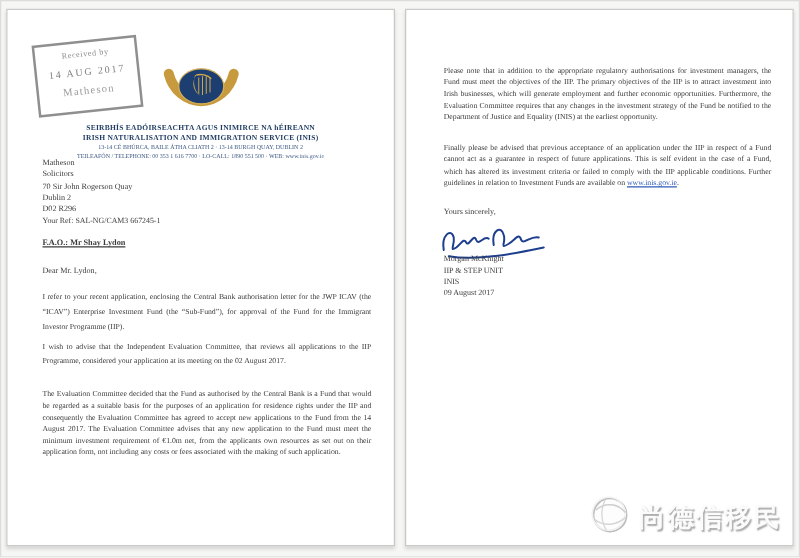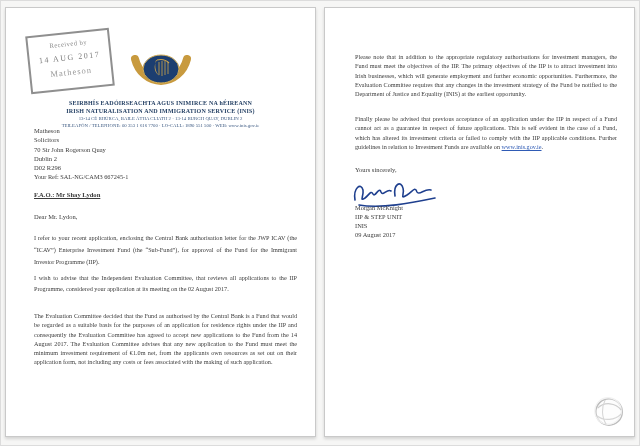--- a/index.html
+++ b/index.html
@@ -143,15 +143,16 @@
     <div class="watermark">
       <span>
         <svg width="34" height="34" viewBox="0 0 36 36">
           <circle cx="18" cy="19" r="14" fill="#fdfdfd" stroke="#bdbdbd" stroke-width="1.6"></circle>
           <circle cx="17" cy="18" r="14" fill="none" stroke="#f2f2f2" stroke-width="1.4"></circle>
           <path d="M6,15 C13,8 25,9 31,17" fill="none" stroke="#cecece" stroke-width="1.3"></path>
           <path d="M5,23 C13,29 24,28 31,21" fill="none" stroke="#d6d6d6" stroke-width="1.3"></path>
           <path d="M14,6 C10,14 10,24 15,32" fill="none" stroke="#d6d6d6" stroke-width="1.1"></path>
         </svg>
       </span>
+      <span class="wm-text">尚德信移民</span>
     </div>
   </div>
 </div>
 
 </body></html>

